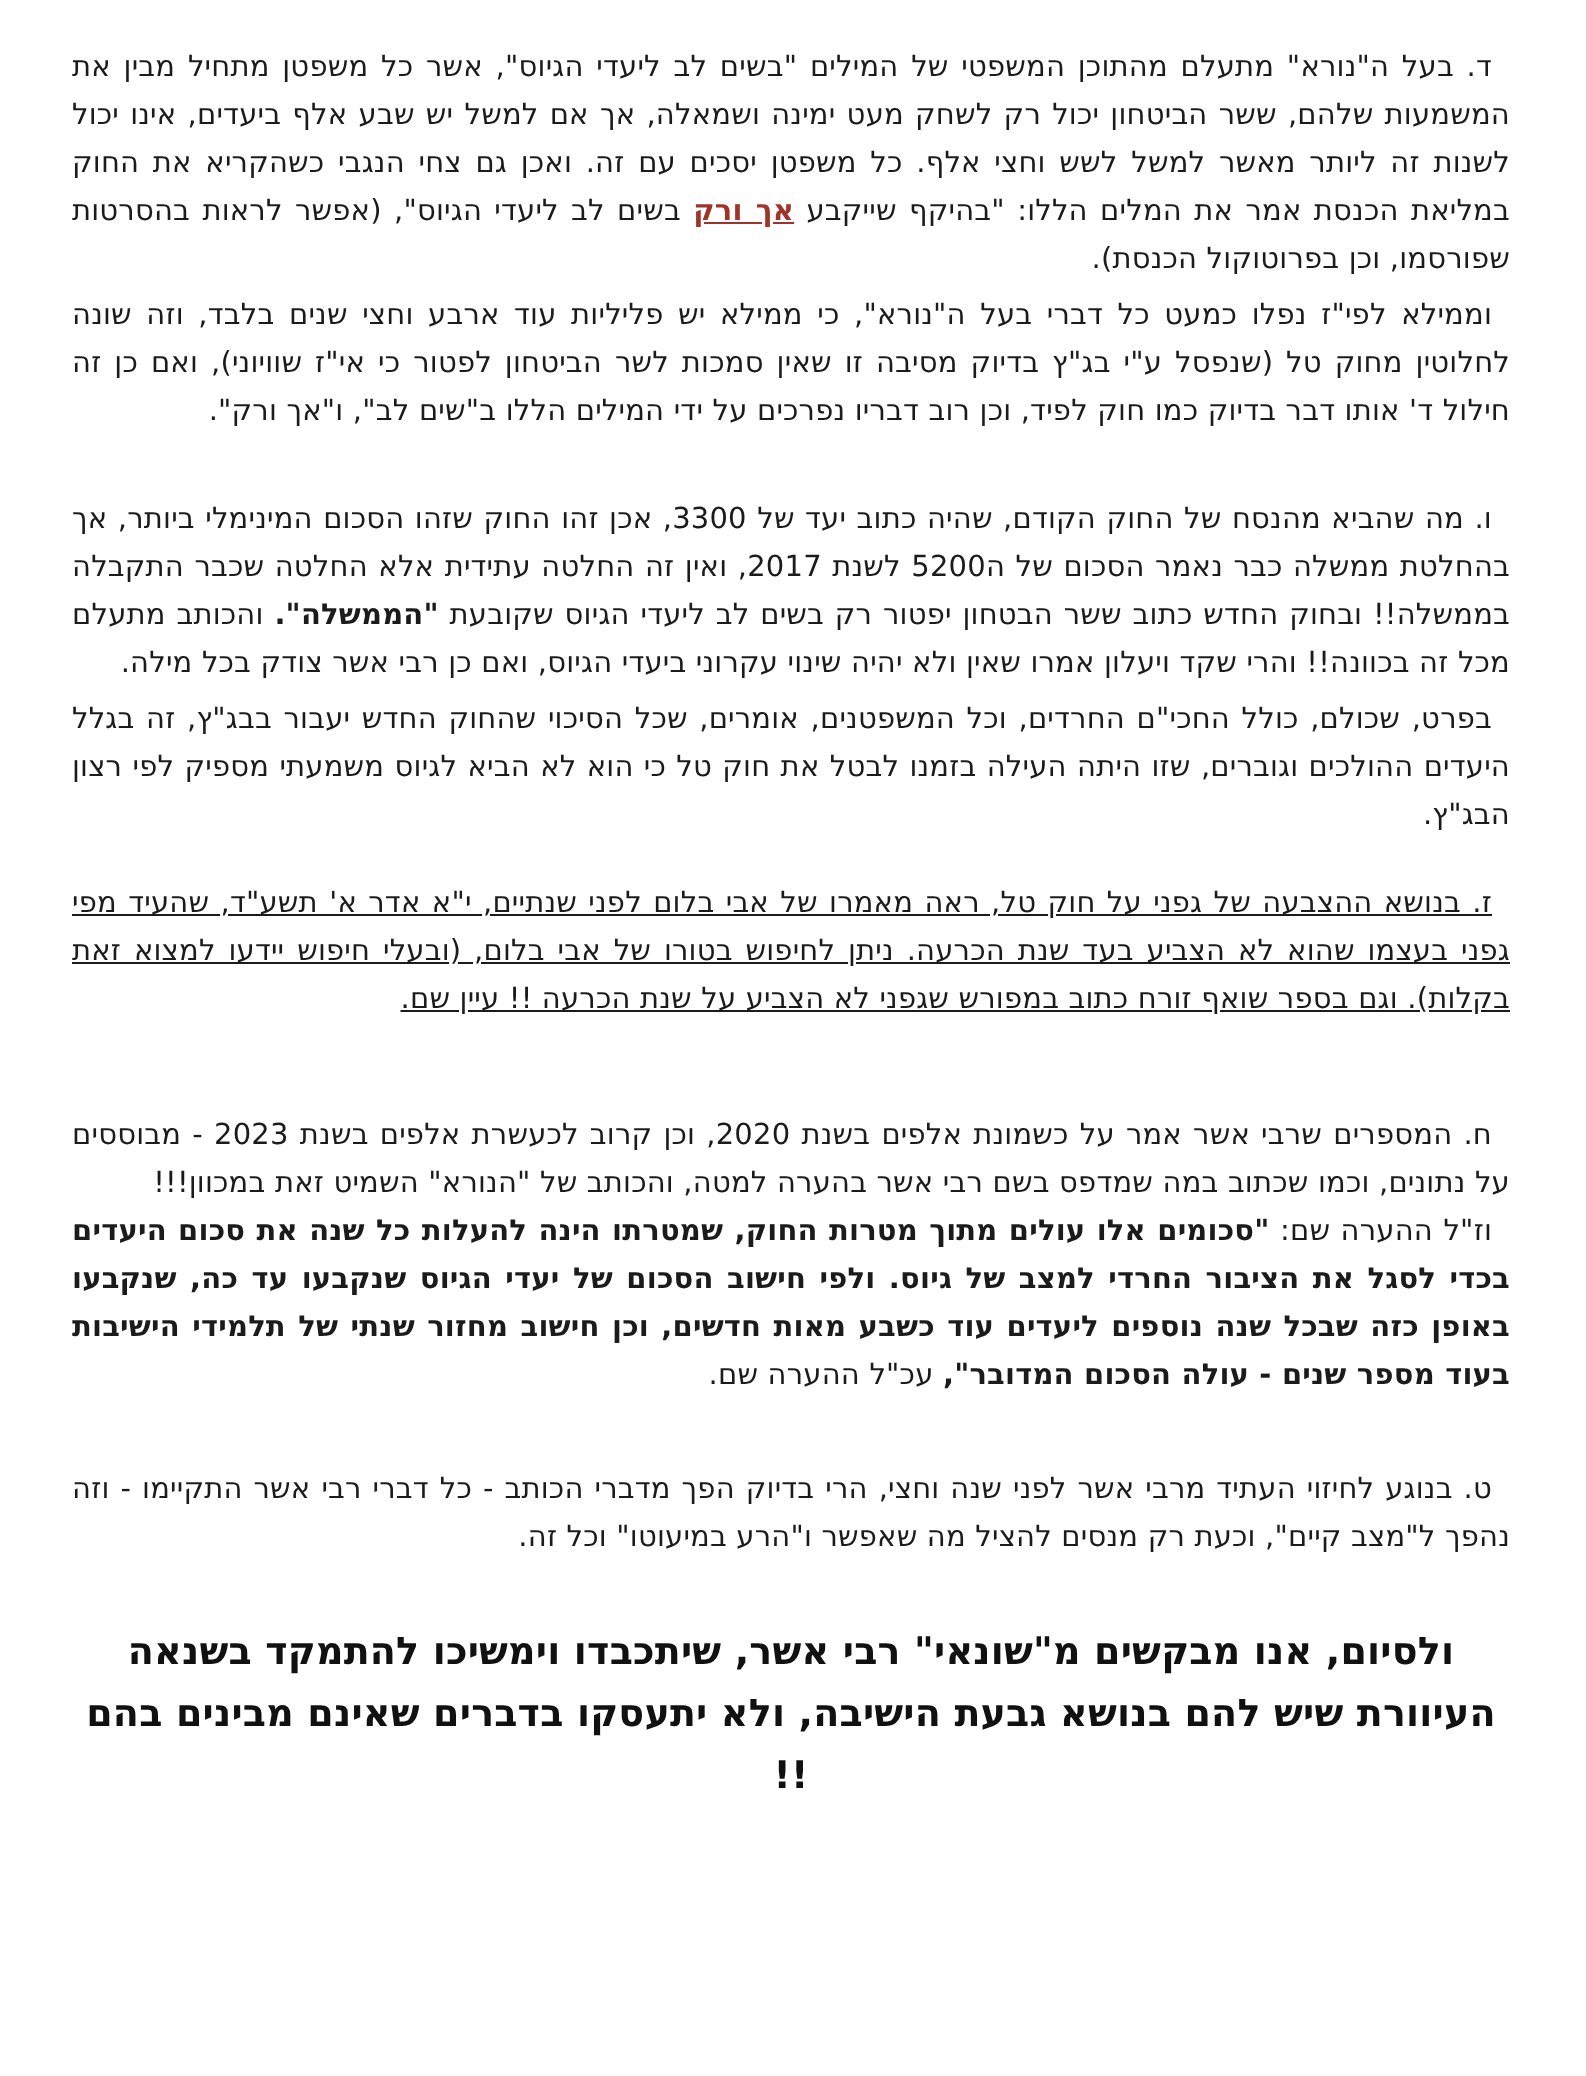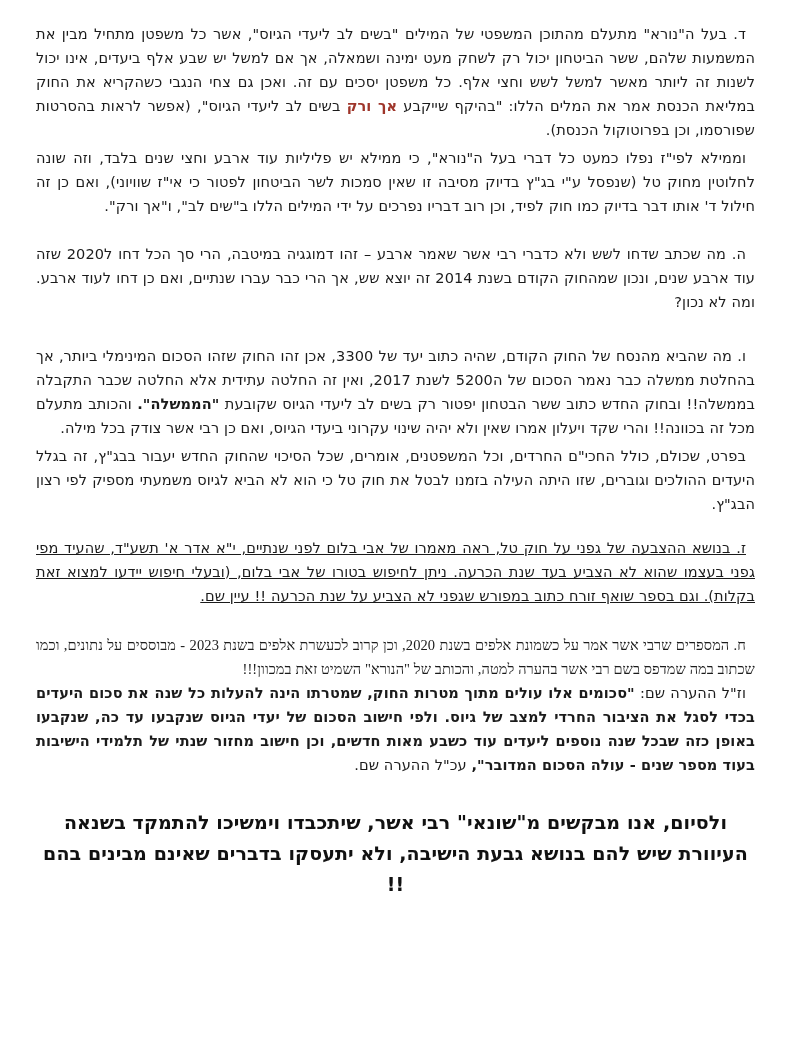--- a/index.html
+++ b/index.html
@@ -32,37 +32,38 @@
     font-size: 19px;
     line-height: 31px;
     text-align: center;
     text-indent: 0;
     color: #111111;
   }
   .run-normal { font-weight: 400; }
   .run-bold { font-weight: 700; }
   .run-redline {
     font-weight: 700;
+    text-decoration: underline;
     color: var(--emphasis-red, #9e352a);
   }
   
   .mt0  { margin-top: 0; }
   .mt4  { margin-top: 4px; }
   .mt20 { margin-top: 20px; text-decoration: underline; }
   .mt24 { margin-top: 24px; }
-  .mt28 { margin-top: 25px; font-family: Liberation Serif, serif; }
+  .mt28 { margin-top: 44px; }
   .mt30 { margin-top: 30px; }
   .mt33 { margin-top: 33px; }
 </style>
 </head>
 <body>
 
 <main class="page">
   <p class="para mt0"><span class="run-normal">ד. בעל ה"נורא" מתעלם מהתוכן המשפטי של המילים "בשים לב ליעדי הגיוס", אשר כל משפטן מתחיל מבין את המשמעות שלהם, ששר הביטחון יכול רק לשחק מעט ימינה ושמאלה, אך אם למשל יש שבע אלף ביעדים, אינו יכול לשנות זה ליותר מאשר למשל לשש וחצי אלף. כל משפטן יסכים עם זה. ואכן גם צחי הנגבי כשהקריא את החוק במליאת הכנסת אמר את המלים הללו: "בהיקף שייקבע </span><span class="run-redline">אך ורק</span><span class="run-normal"> בשים לב ליעדי הגיוס", (אפשר לראות בהסרטות שפורסמו, וכן בפרוטוקול הכנסת).</span></p>
   <p class="para mt4"><span class="run-normal">וממילא לפי"ז נפלו כמעט כל דברי בעל ה"נורא", כי ממילא יש פליליות עוד ארבע וחצי שנים בלבד, וזה שונה לחלוטין מחוק טל (שנפסל ע"י בג"ץ בדיוק מסיבה זו שאין סמכות לשר הביטחון לפטור כי אי"ז שוויוני), ואם כן זה חילול ד' אותו דבר בדיוק כמו חוק לפיד, וכן רוב דבריו נפרכים על ידי המילים הללו ב"שים לב", ו"אך ורק".</span></p>
-  <p class="para mt24"><span class="run-normal">ה. מה שכתב שדחו לשש ולא כדברי רבי אשר שאמר ארבע – זהו דמוגגיה במיטבה, הרי סך הכל דחו ל2020 שזה עוד ארבע שנים, ונכון שמהחוק הקודם בשנת 2014 זה יוצא שש, אך הרי כבר עברו שנתיים, ואם כן דחו לעוד ארבע. ומה לא נכון?</span></p>
   <p class="para mt30"><span class="run-normal">ו. מה שהביא מהנסח של החוק הקודם, שהיה כתוב יעד של 3300, אכן זהו החוק שזהו הסכום המינימלי ביותר, אך בהחלטת ממשלה כבר נאמר הסכום של ה5200 לשנת 2017, ואין זה החלטה עתידית אלא החלטה שכבר התקבלה בממשלה!! ובחוק החדש כתוב ששר הבטחון יפטור רק בשים לב ליעדי הגיוס שקובעת </span><span class="run-bold">"הממשלה".</span><span class="run-normal"> והכותב מתעלם מכל זה בכוונה!! והרי שקד ויעלון אמרו שאין ולא יהיה שינוי עקרוני ביעדי הגיוס, ואם כן רבי אשר צודק בכל מילה.</span></p>
   <p class="para mt4"><span class="run-normal">בפרט, שכולם, כולל החכי"ם החרדים, וכל המשפטנים, אומרים, שכל הסיכוי שהחוק החדש יעבור בבג"ץ, זה בגלל היעדים ההולכים וגוברים, שזו היתה העילה בזמנו לבטל את חוק טל כי הוא לא הביא לגיוס משמעתי מספיק לפי רצון הבג"ץ.</span></p>
   <p class="para mt20"><span class="run-normal">ז. בנושא ההצבעה של גפני על חוק טל, ראה מאמרו של אבי בלום לפני שנתיים, י"א אדר א' תשע"ד, שהעיד מפי גפני בעצמו שהוא לא הצביע בעד שנת הכרעה. ניתן לחיפוש בטורו של אבי בלום, (ובעלי חיפוש יידעו למצוא זאת בקלות). וגם בספר שואף זורח כתוב במפורש שגפני לא הצביע על שנת הכרעה !! עיין שם.</span></p>
   <p class="para mt28"><span class="run-normal">ח. המספרים שרבי אשר אמר על כשמונת אלפים בשנת 2020, וכן קרוב לכעשרת אלפים בשנת 2023 - מבוססים על נתונים, וכמו שכתוב במה שמדפס בשם רבי אשר בהערה למטה, והכותב של "הנורא" השמיט זאת במכוון!!!</span></p>
   <p class="para mt0"><span class="run-normal">וז"ל ההערה שם: </span><span class="run-bold">"סכומים אלו עולים מתוך מטרות החוק, שמטרתו הינה להעלות כל שנה את סכום היעדים בכדי לסגל את הציבור החרדי למצב של גיוס. ולפי חישוב הסכום של יעדי הגיוס שנקבעו עד כה, שנקבעו באופן כזה שבכל שנה נוספים ליעדים עוד כשבע מאות חדשים, וכן חישוב מחזור שנתי של תלמידי הישיבות בעוד מספר שנים - עולה הסכום המדובר",</span><span class="run-normal"> עכ"ל ההערה שם.</span></p>
+  <p class="para mt33"><span class="run-normal">ט. בנוגע לחיזוי העתיד מרבי אשר לפני שנה וחצי, הרי בדיוק הפך מדברי הכותב - כל דברי רבי אשר התקיימו - וזה נהפך ל"מצב קיים", וכעת רק מנסים להציל מה שאפשר ו"הרע במיעוטו" וכל זה.</span></p>
   <p class="para closing mt30"><span class="run-bold">ולסיום, אנו מבקשים מ"שונאי" רבי אשר, שיתכבדו וימשיכו להתמקד בשנאה העיוורת שיש להם בנושא גבעת הישיבה, ולא יתעסקו בדברים שאינם מבינים בהם !!</span></p>
 </main>
 
 </body></html>

